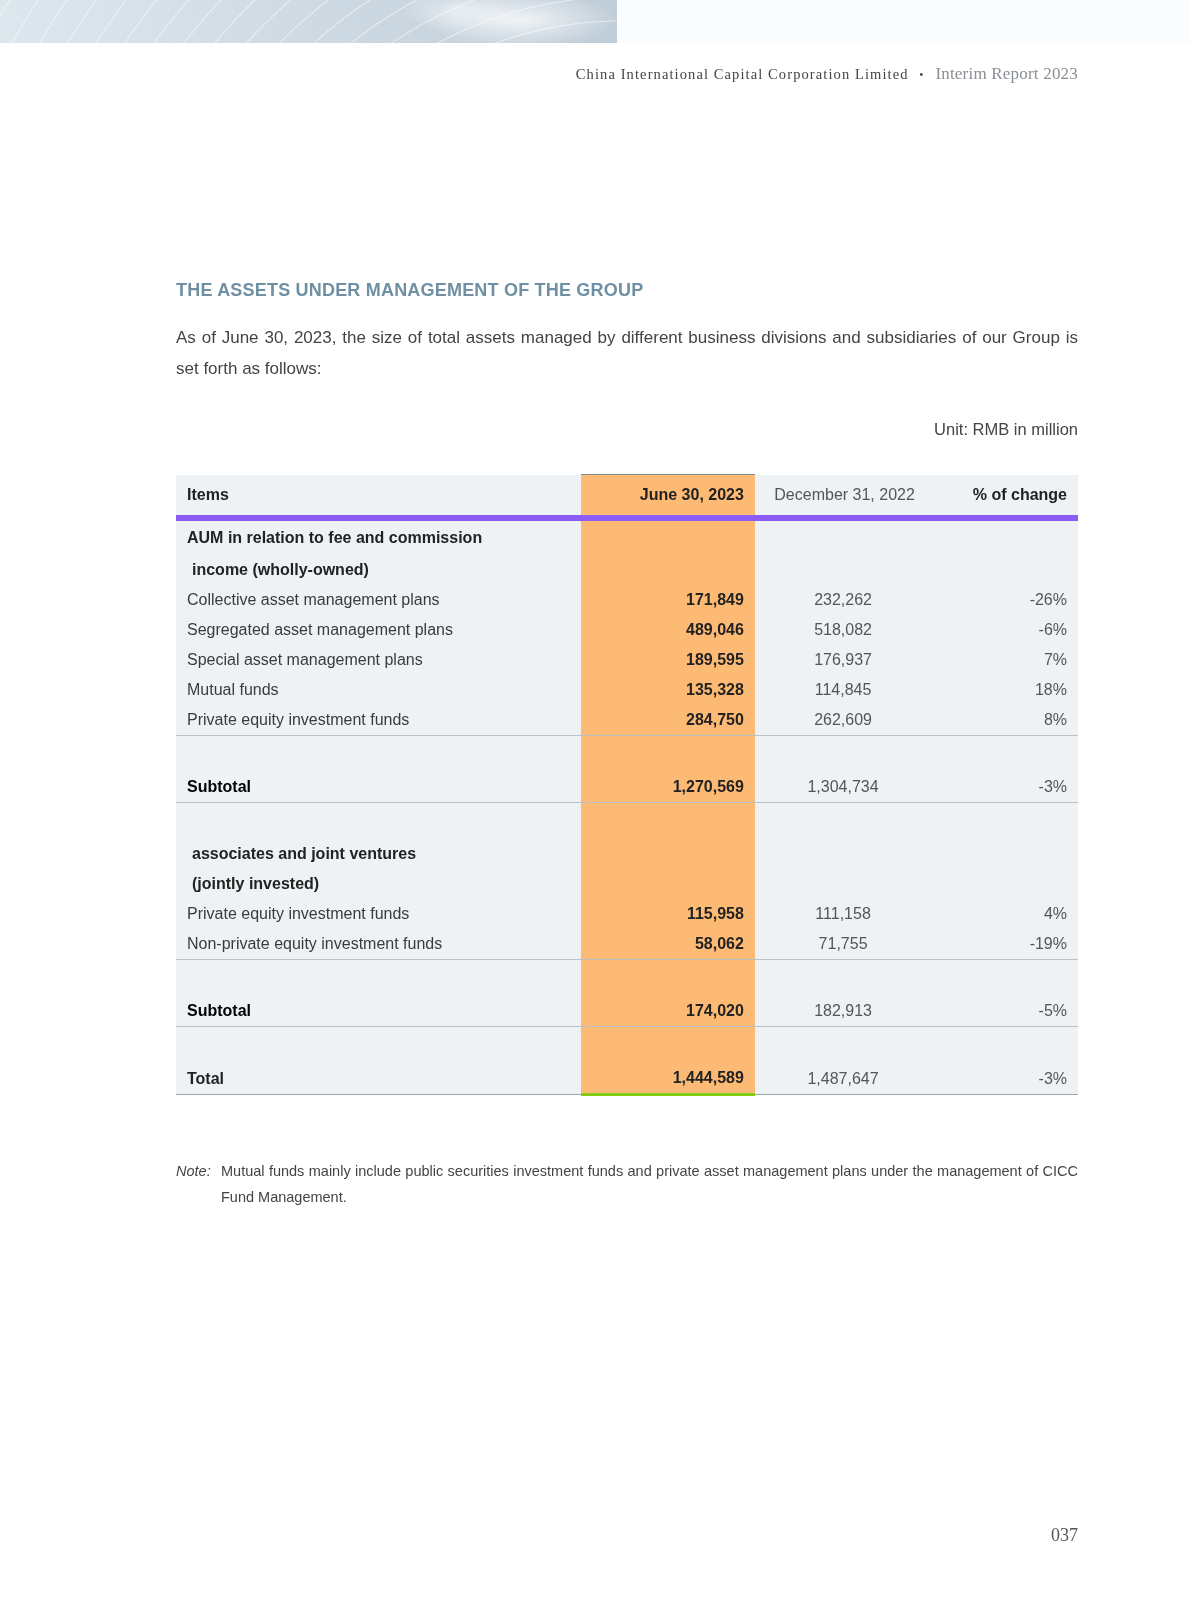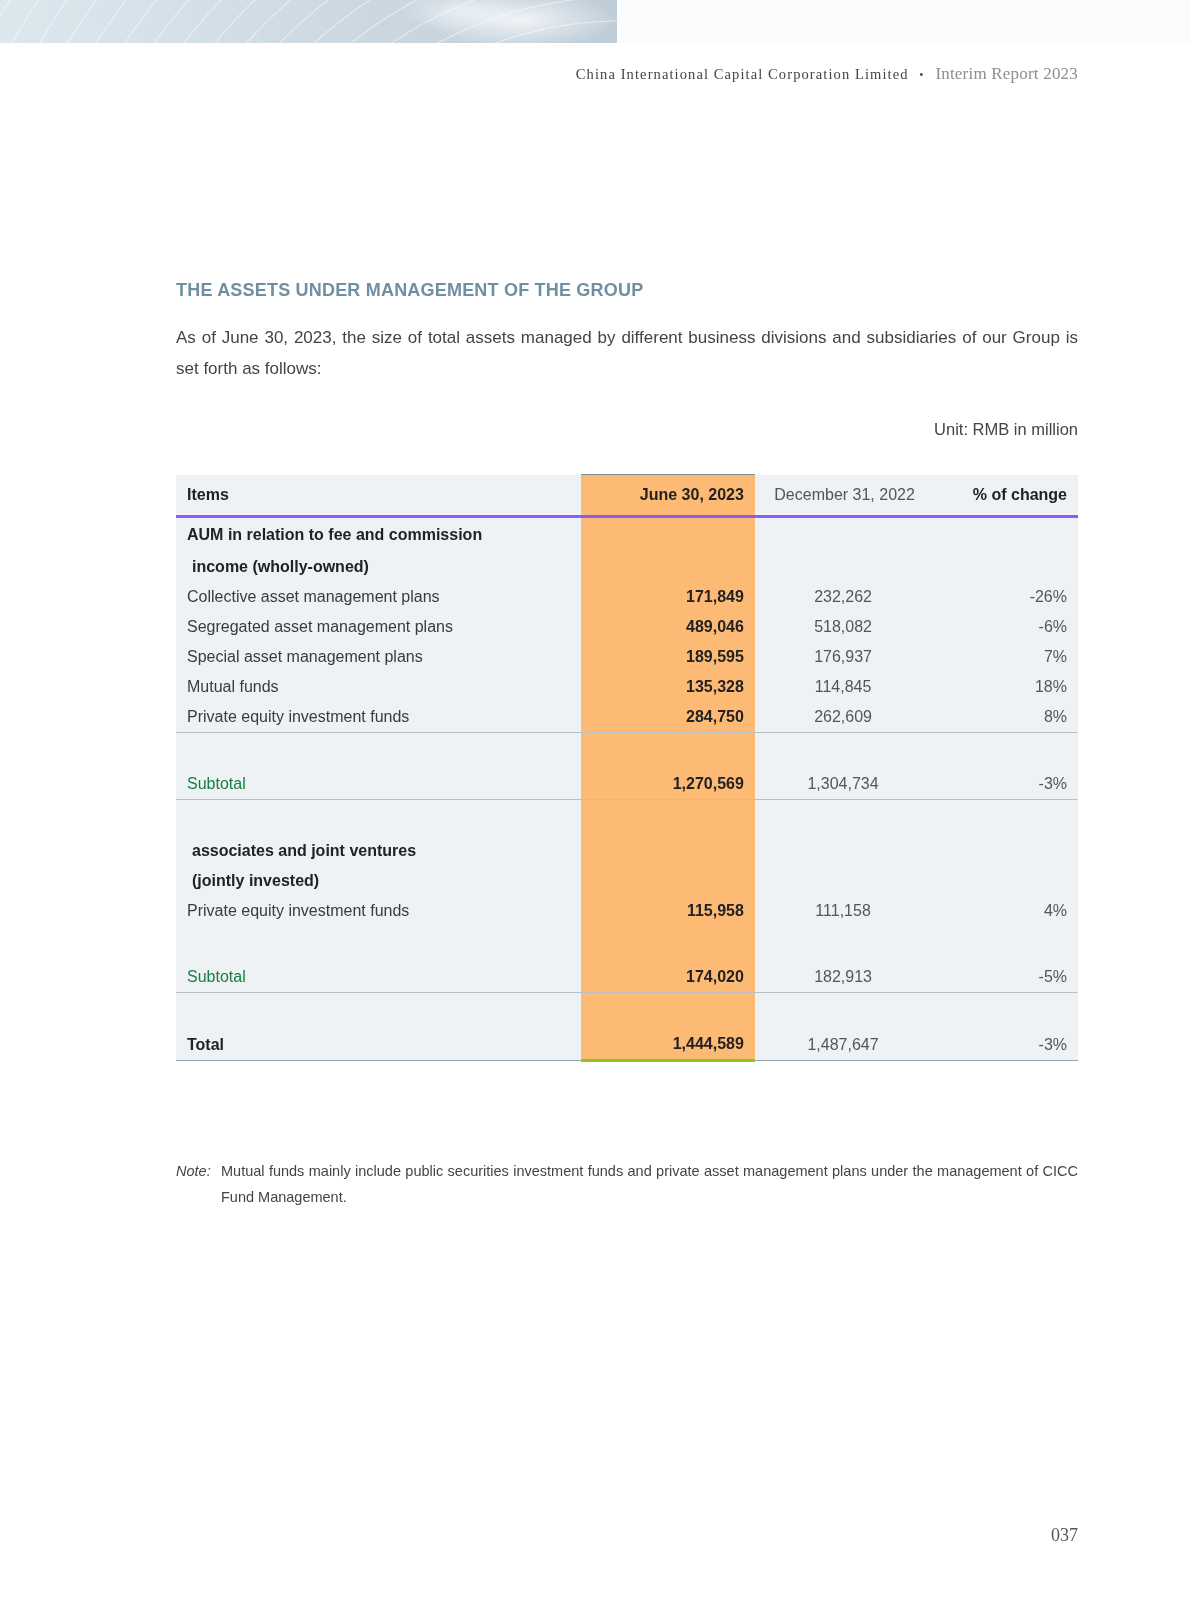--- a/index.html
+++ b/index.html
@@ -48,31 +48,31 @@
       border-collapse: collapse; font-size: 16px;
     }
     .aum-table td, .aum-table th {
       padding: 0 11px; height: 30px; background: #eef2f5; color: #3b3b3b;
       font-weight: normal; white-space: nowrap;
     }
     .aum-table .c-item { width: 370px; text-align: left; }
     .aum-table .c-jun { width: 149px; text-align: right; background: #fdba74; font-weight: bold; color: #222; }
     .aum-table .c-dec { width: 148px; text-align: center; color: #555; }
     .aum-table .c-pct { width: 122px; text-align: right; color: #555; }
-    .aum-table thead th { height: 40px; border-bottom: 3px solid #8b5cf6; }
+    .aum-table thead th { height: 40px; border-bottom: 6px solid #8b5cf6; }
     .aum-table thead th.c-item { font-weight: bold; color: #222; }
     .aum-table thead th.c-jun { border-top: 1px solid #7e8e99; }
     .aum-table thead th.c-pct { font-weight: bold; color: #222; }
     .aum-table thead th.c-dec { padding-left: 14px; }
     .aum-table tr.section td.c-item { font-weight: bold; color: #222; padding-top: 0; }
     .aum-table tr.section td.indent { padding-left: 16px; }
     .aum-table tr.first-sec td { padding-top: 4px; }
     .aum-table tr.gap td { height: 36px; }
     .aum-table tr.sub td { height: 30px; border-bottom: 1px solid #b9c2c8; }
-    .aum-table tr.sub td.c-item { font-weight: normal; color: #15803d; }
+    .aum-table tr.sub td.c-item { font-weight: bold; color: #000000; }
     .aum-table tr.last-before-sub td { border-bottom: 1px solid #b9c2c8; }
     .aum-table tr.total td { border-bottom: 1px solid #9aa4ab; }
     .aum-table tr.total td.c-jun { border-bottom: 3px solid #84cc16; }
     .aum-table tr.total td.c-item { font-weight: bold; color: #222; }
 
     .note {
       position: absolute; left: 176px; top: 1158px; width: 902px;
       font-size: 14.5px; line-height: 26px; color: #444;
       display: flex;
     }
@@ -186,20 +186,26 @@
         <td class="c-dec"></td>
         <td class="c-pct"></td>
     </tr>
 
     <tr>
       <td class="c-item">Private equity investment funds</td>
       <td class="c-jun">115,958</td>
       <td class="c-dec">111,158</td>
       <td class="c-pct">4%</td>
     </tr>
+    <tr class="last-before-sub">
+      <td class="c-item">Non-private equity investment funds</td>
+      <td class="c-jun">58,062</td>
+      <td class="c-dec">71,755</td>
+      <td class="c-pct">-19%</td>
+    </tr>
     <tr class="gap">
       <td class="c-item"></td>
         <td class="c-jun"></td>
         <td class="c-dec"></td>
         <td class="c-pct"></td>
     </tr>
     <tr class="sub">
       <td class="c-item">Subtotal</td>
       <td class="c-jun">174,020</td>
       <td class="c-dec">182,913</td>

